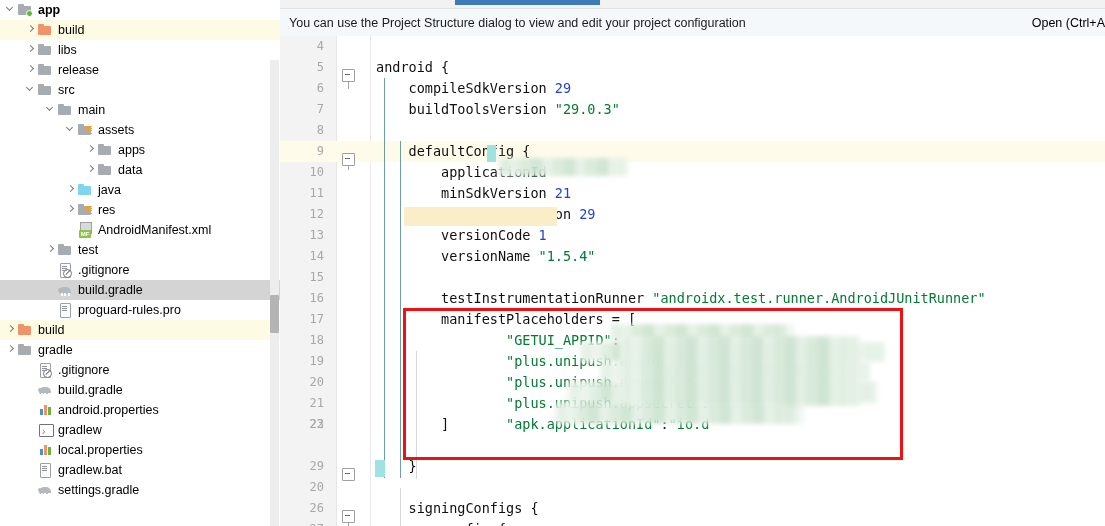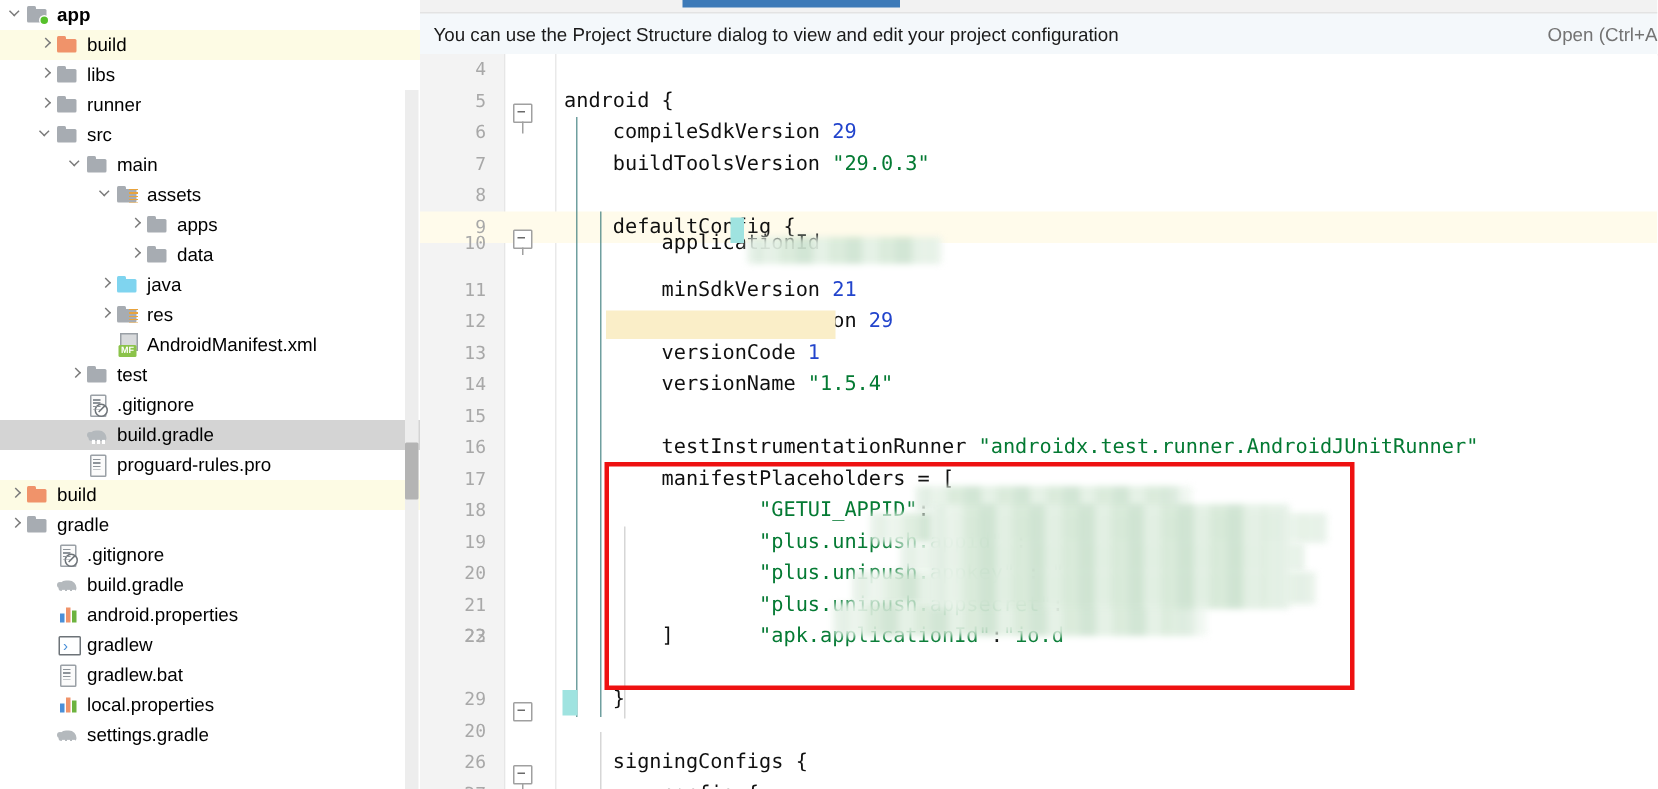--- a/index.html
+++ b/index.html
@@ -150,21 +150,21 @@
   
   #banner{
     position:absolute;left:0;top:8px;width:825px;height:27px;
     background:#f4f8fb;border-top:1px solid #e3e3e3;border-bottom:1px solid #dcdcdc;
     display:flex;align-items:center;
   }
   #banner-text{
     margin-left:9px;font-size:12.5px;color:#1a1a1a;white-space:nowrap;
   }
   #banner-link{
-    position:absolute;right:0px;font-size:12.5px;color:#737373;white-space:nowrap;
+    position:absolute;right:0px;font-size:12.5px;color:#000000;white-space:nowrap;
   }
 
   
   #editor{
     position:absolute;left:0;top:36px;width:825px;height:490px;
     background:#ffffff;overflow:hidden;
   }
   #gutter{
     position:absolute;left:0;top:0;width:57px;height:490px;background:#f3f3f3;
   }
@@ -256,21 +256,21 @@
         <div class="tree-row">
           <div style="flex: 0 0 26px; height: 20px;"></div>
           <div class="chev right"></div>
           <div class="ico folder"></div>
           <span class="tree-label">libs</span>
         </div>
         <div class="tree-row">
           <div style="flex: 0 0 26px; height: 20px;"></div>
           <div class="chev right"></div>
           <div class="ico folder"></div>
-          <span class="tree-label">runner</span>
+          <span class="tree-label">release</span>
         </div>
         <div class="tree-row">
           <div style="flex: 0 0 26px; height: 20px;"></div>
           <div class="chev down"></div>
           <div class="ico folder"></div>
           <span class="tree-label">src</span>
         </div>
         <div class="tree-row">
           <div style="flex: 0 0 46px; height: 20px;"></div>
           <div class="chev down"></div>
@@ -390,36 +390,36 @@
           <div style="flex: 0 0 26px; height: 20px;"></div>
           <div class="chev "></div>
           <div class="ico term">
             <span class="box"></span>
           </div>
           <span class="tree-label">gradlew</span>
         </div>
         <div class="tree-row">
           <div style="flex: 0 0 26px; height: 20px;"></div>
           <div class="chev "></div>
-          <div class="ico file"></div>
-          <span class="tree-label">gradlew.bat</span>
-        </div>
-        <div class="tree-row">
-          <div style="flex: 0 0 26px; height: 20px;"></div>
-          <div class="chev "></div>
           <div class="ico props">
             <span class="b b1"></span>
             <span class="b b2"></span>
             <span class="b b3"></span>
           </div>
           <span class="tree-label">local.properties</span>
         </div>
         <div class="tree-row">
           <div style="flex: 0 0 26px; height: 20px;"></div>
           <div class="chev "></div>
+          <div class="ico file"></div>
+          <span class="tree-label">gradlew.bat</span>
+        </div>
+        <div class="tree-row">
+          <div style="flex: 0 0 26px; height: 20px;"></div>
+          <div class="chev "></div>
           <div class="ico gradle">
             <span class="body"></span>
           </div>
           <span class="tree-label">settings.gradle</span>
         </div>
       </div>
     <div id="sb-track"></div>
     <div id="sb-thumb"></div>
   </div>
 
@@ -457,21 +457,21 @@
             <span class="codetext">    buildToolsVersion <span class="str">"29.0.3"</span></span>
           </div>
           <div class="code-line" style="top: 84px;">
             <span class="lineno">8</span>
             <span class="codetext"></span>
           </div>
           <div class="code-line hl" style="top: 105px;">
             <span class="lineno">9</span>
             <span class="codetext">    defaultConfig {</span>
           </div>
-          <div class="code-line" style="top: 116px; text-decoration: underline;">
+          <div class="code-line" style="top: 126px; text-decoration: underline;">
             <span class="lineno">10</span>
             <span class="codetext">        applicationId </span>
           </div>
           <div class="code-line" style="top: 147px;">
             <span class="lineno">11</span>
             <span class="codetext">        minSdkVersion <span class="num">21</span></span>
           </div>
           <div class="code-line" style="top: 168px;">
             <span class="lineno">12</span>
             <span class="codetext">        targetSdkVersion <span class="num">29</span></span>

